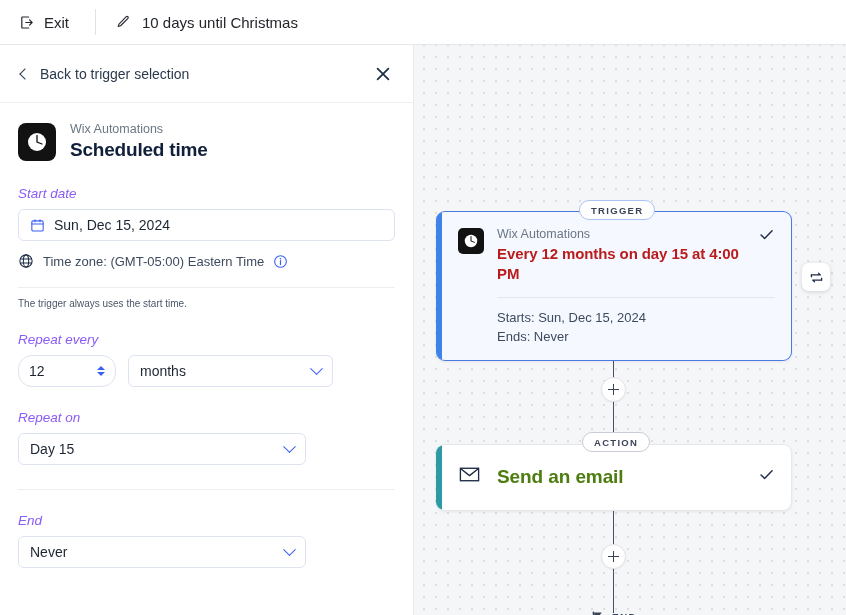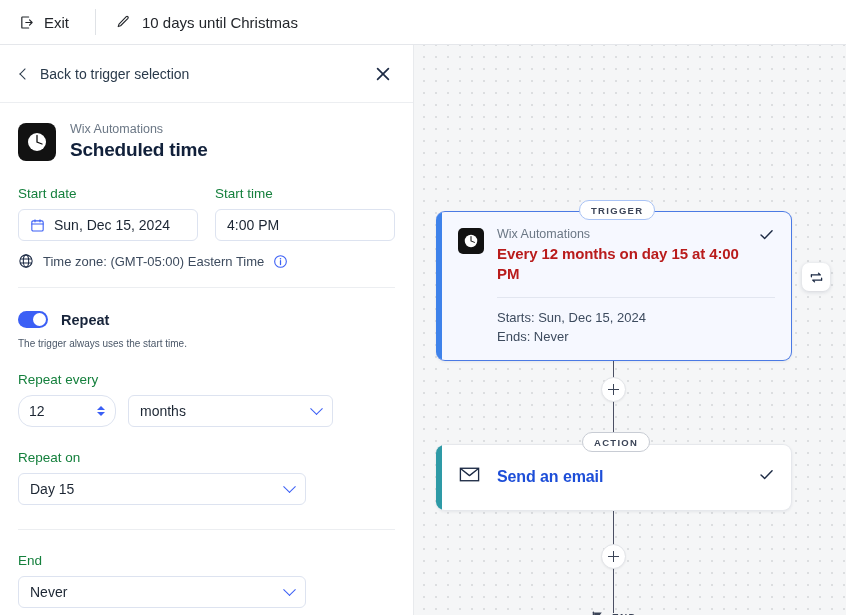--- a/index.html
+++ b/index.html
@@ -61,21 +61,21 @@
   .app-icon {
     width: 38px; height: 38px; border-radius: 8px; background: #121212;
     display: flex; align-items: center; justify-content: center; flex: none;
   }
   .th-text .th-sub { font-size: 12.5px; color: #6b7785; line-height: 16px; margin-bottom: 1px; }
   .th-text .th-title { font-size: 19px; font-weight: bold; color: #11203a; line-height: 24px; letter-spacing: -0.2px; }
 
   .panel-body { padding: 0 18px; }
   .hr { height: 1px; background: #eceef1; margin: 18px 0 0 0; }
 
-  .field-label { font-size: 13.5px; color: #15803d; margin-bottom: 7px; line-height: 17px; }
+  .field-label { font-size: 13.5px; color: #8b5cf6; margin-bottom: 7px; line-height: 17px; font-style: italic; }
   .row2 { display: flex; gap: 17px; margin-top: 23px; }
   .col { flex: 1; }
 
   .input {
     height: 32px; border: 1px solid #dde3f0; border-radius: 6px;
     background: #fff; display: flex; align-items: center; gap: 9px;
     padding: 0 11px; font-size: 14px; color: #1c2633; cursor: text;
   }
   .input.sel { cursor: pointer; }
   .chev-down {
@@ -175,21 +175,21 @@
   .plus .v { position: absolute; width: 1.4px; height: 11px; background: #3b4457; }
 
   .end-node {
     position: absolute; left: 592px; top: 566px;
     display: flex; align-items: center; gap: 8px;
   }
   .end-label { font-size: 10px; font-weight: bold; letter-spacing: 1.3px; color: #3b4457; }
 
   .action-card-row { display: flex; align-items: center; gap: 16px; padding: 4px 0; }
   .env-icon { flex: none; }
-  .a-title { font-size: 16px; font-weight: bold; color: #1d4ed8; letter-spacing: -0.1px; }
+  .a-title { font-size: 19px; font-weight: bold; color: #4d7c0f; letter-spacing: -0.1px; }
 
   .float-btn {
     position: absolute; left: 803px; top: 218px;
     width: 28px; height: 28px; border-radius: 7px; background: #fff;
     display: flex; align-items: center; justify-content: center;
     box-shadow: 0 1px 4px rgba(20,30,60,.16); cursor: pointer; z-index: 6;
   }
 </style>
 </head>
 <body>
@@ -256,26 +256,20 @@
             <div class="input">
               <span class="ic">
                 <svg width="15" height="15" viewBox="0 0 18 18" fill="none">
                   <rect x="2.2" y="3.4" width="13.6" height="12.2" rx="1.6" stroke="#3b5ff5" stroke-width="1.3"></rect>
                   <path d="M2.2 7.1h13.6M6 2.2v2.4M12 2.2v2.4" stroke="#3b5ff5" stroke-width="1.3" stroke-linecap="round"></path>
                 </svg>
               </span>
               <span>Sun, Dec 15, 2024</span>
             </div>
           </div>
-          <div class="col">
-            <div class="field-label">Start time</div>
-            <div class="input">
-              <span>4:00 PM</span>
-            </div>
-          </div>
         </div>
 
         <div class="tz-row">
           <span class="ic">
             <svg width="16" height="16" viewBox="0 0 18 18" fill="none">
               <circle cx="9" cy="9" r="6.9" stroke="#1d2b45" stroke-width="1.2"></circle>
               <ellipse cx="9" cy="9" rx="3" ry="6.9" stroke="#1d2b45" stroke-width="1.2"></ellipse>
               <path d="M2.3 6.7h13.4M2.3 11.3h13.4" stroke="#1d2b45" stroke-width="1.2"></path>
             </svg>
           </span>
@@ -284,26 +278,20 @@
             <svg width="15" height="15" viewBox="0 0 18 18" fill="none">
               <circle cx="9" cy="9" r="7" stroke="#3b5ff5" stroke-width="1.3"></circle>
               <path d="M9 8v4.6" stroke="#3b5ff5" stroke-width="1.5" stroke-linecap="round"></path>
               <circle cx="9" cy="5.6" r="0.95" fill="#3b5ff5"></circle>
             </svg>
           </span>
         </div>
 
         <div class="hr"></div>
 
-        <div class="toggle-row">
-          <div class="toggle">
-            <div class="knob"></div>
-          </div>
-          <div class="toggle-label">Repeat</div>
-        </div>
         <div class="helper">The trigger always uses the start time.</div>
 
         <div style="margin-top:22px">
           <div class="field-label">Repeat every</div>
           <div class="stepper-row">
             <div class="stepper">
               <span>12</span>
               <span class="spin">
                 <span class="up"></span>
                 <span class="dn"></span>

